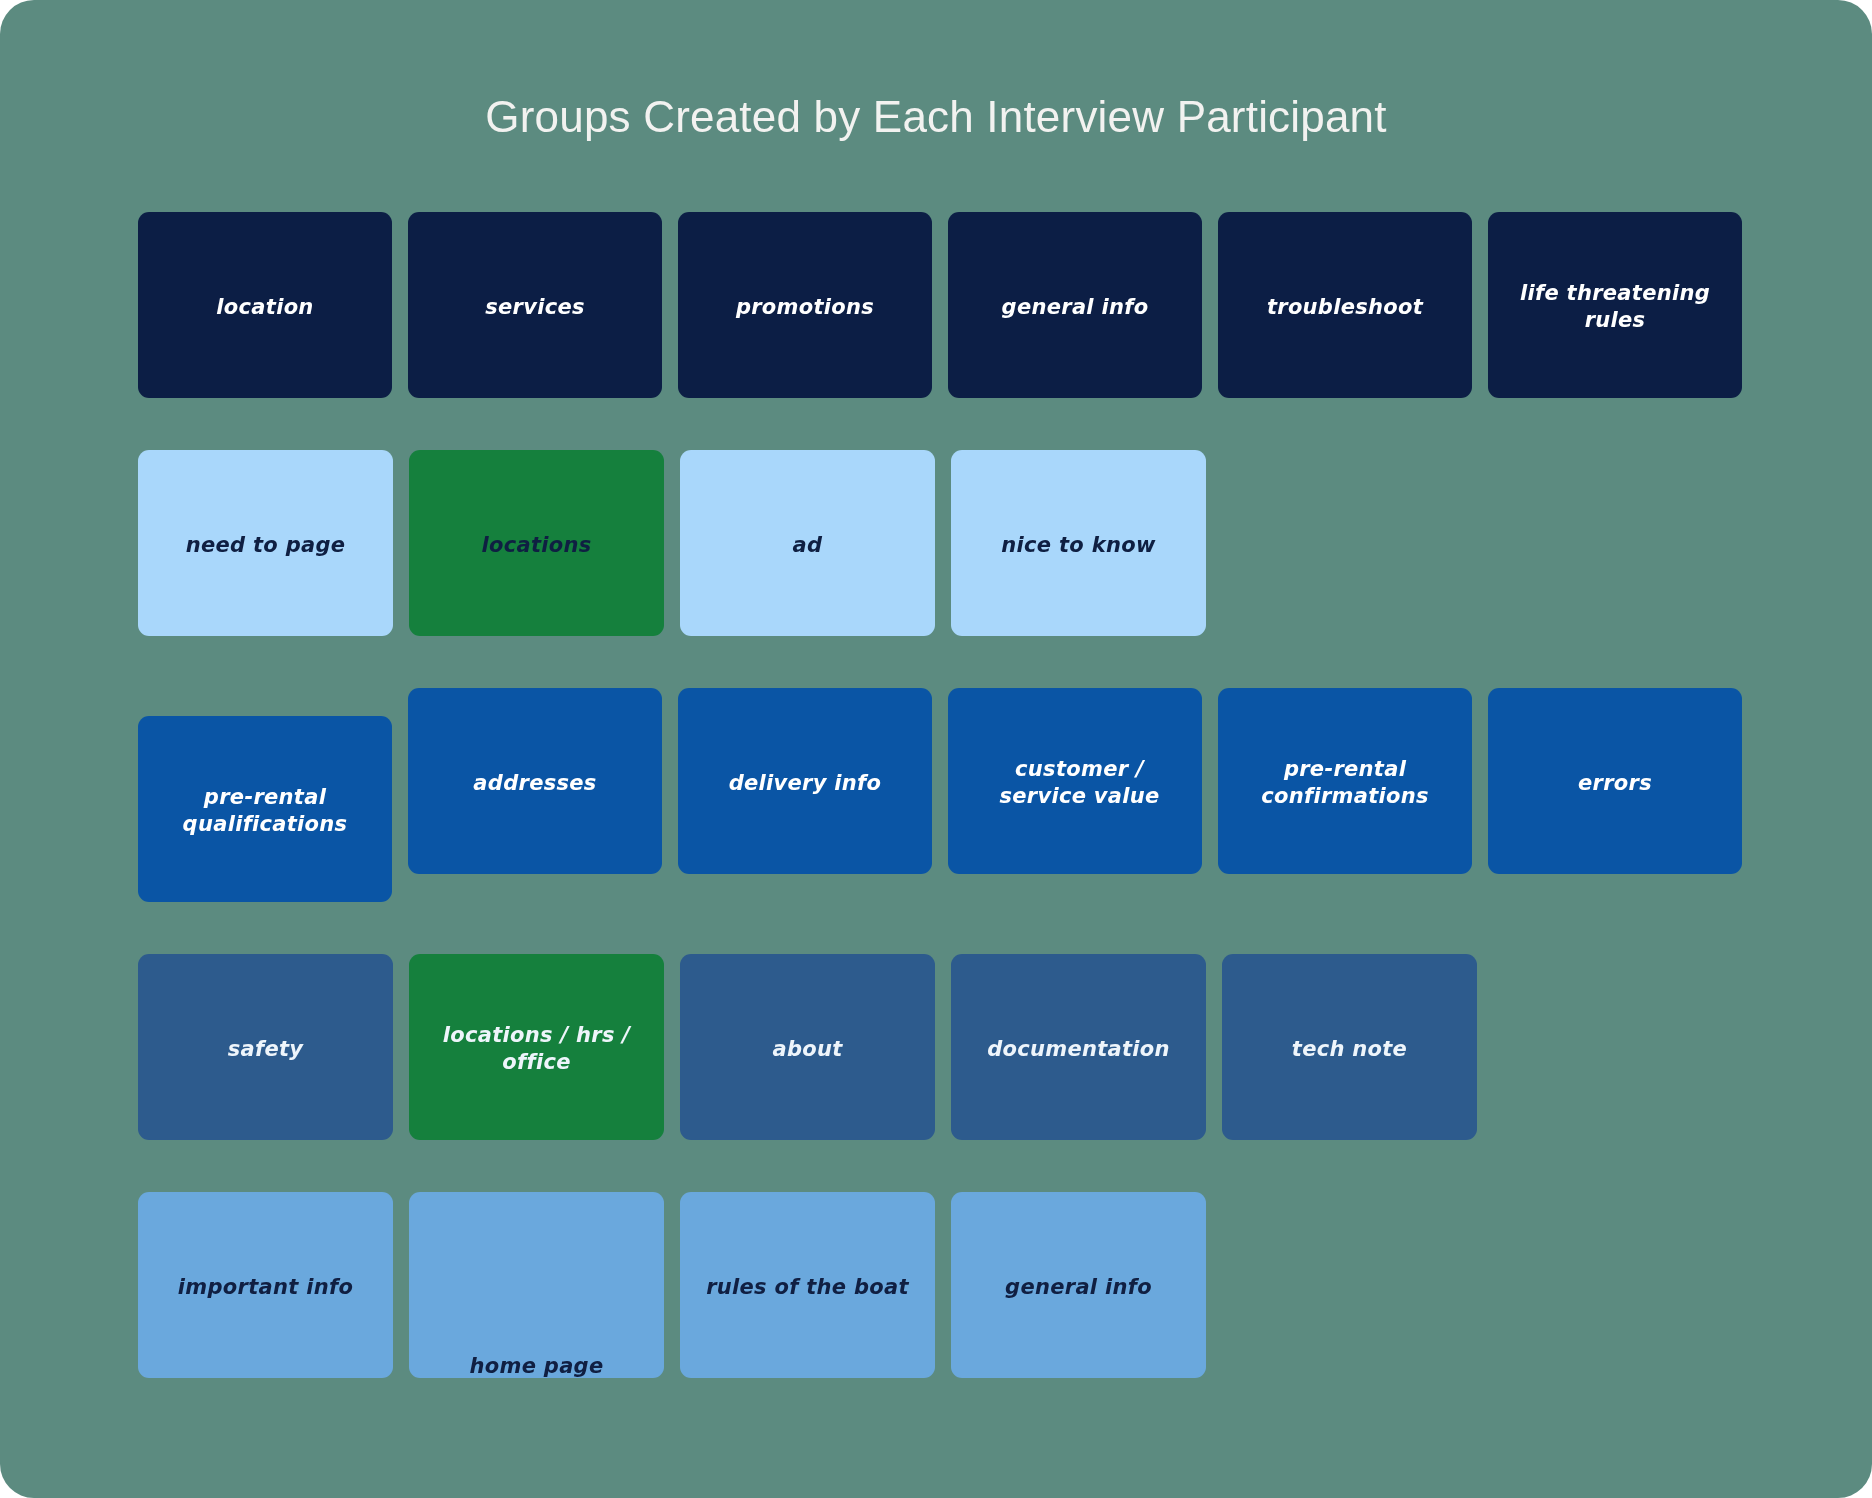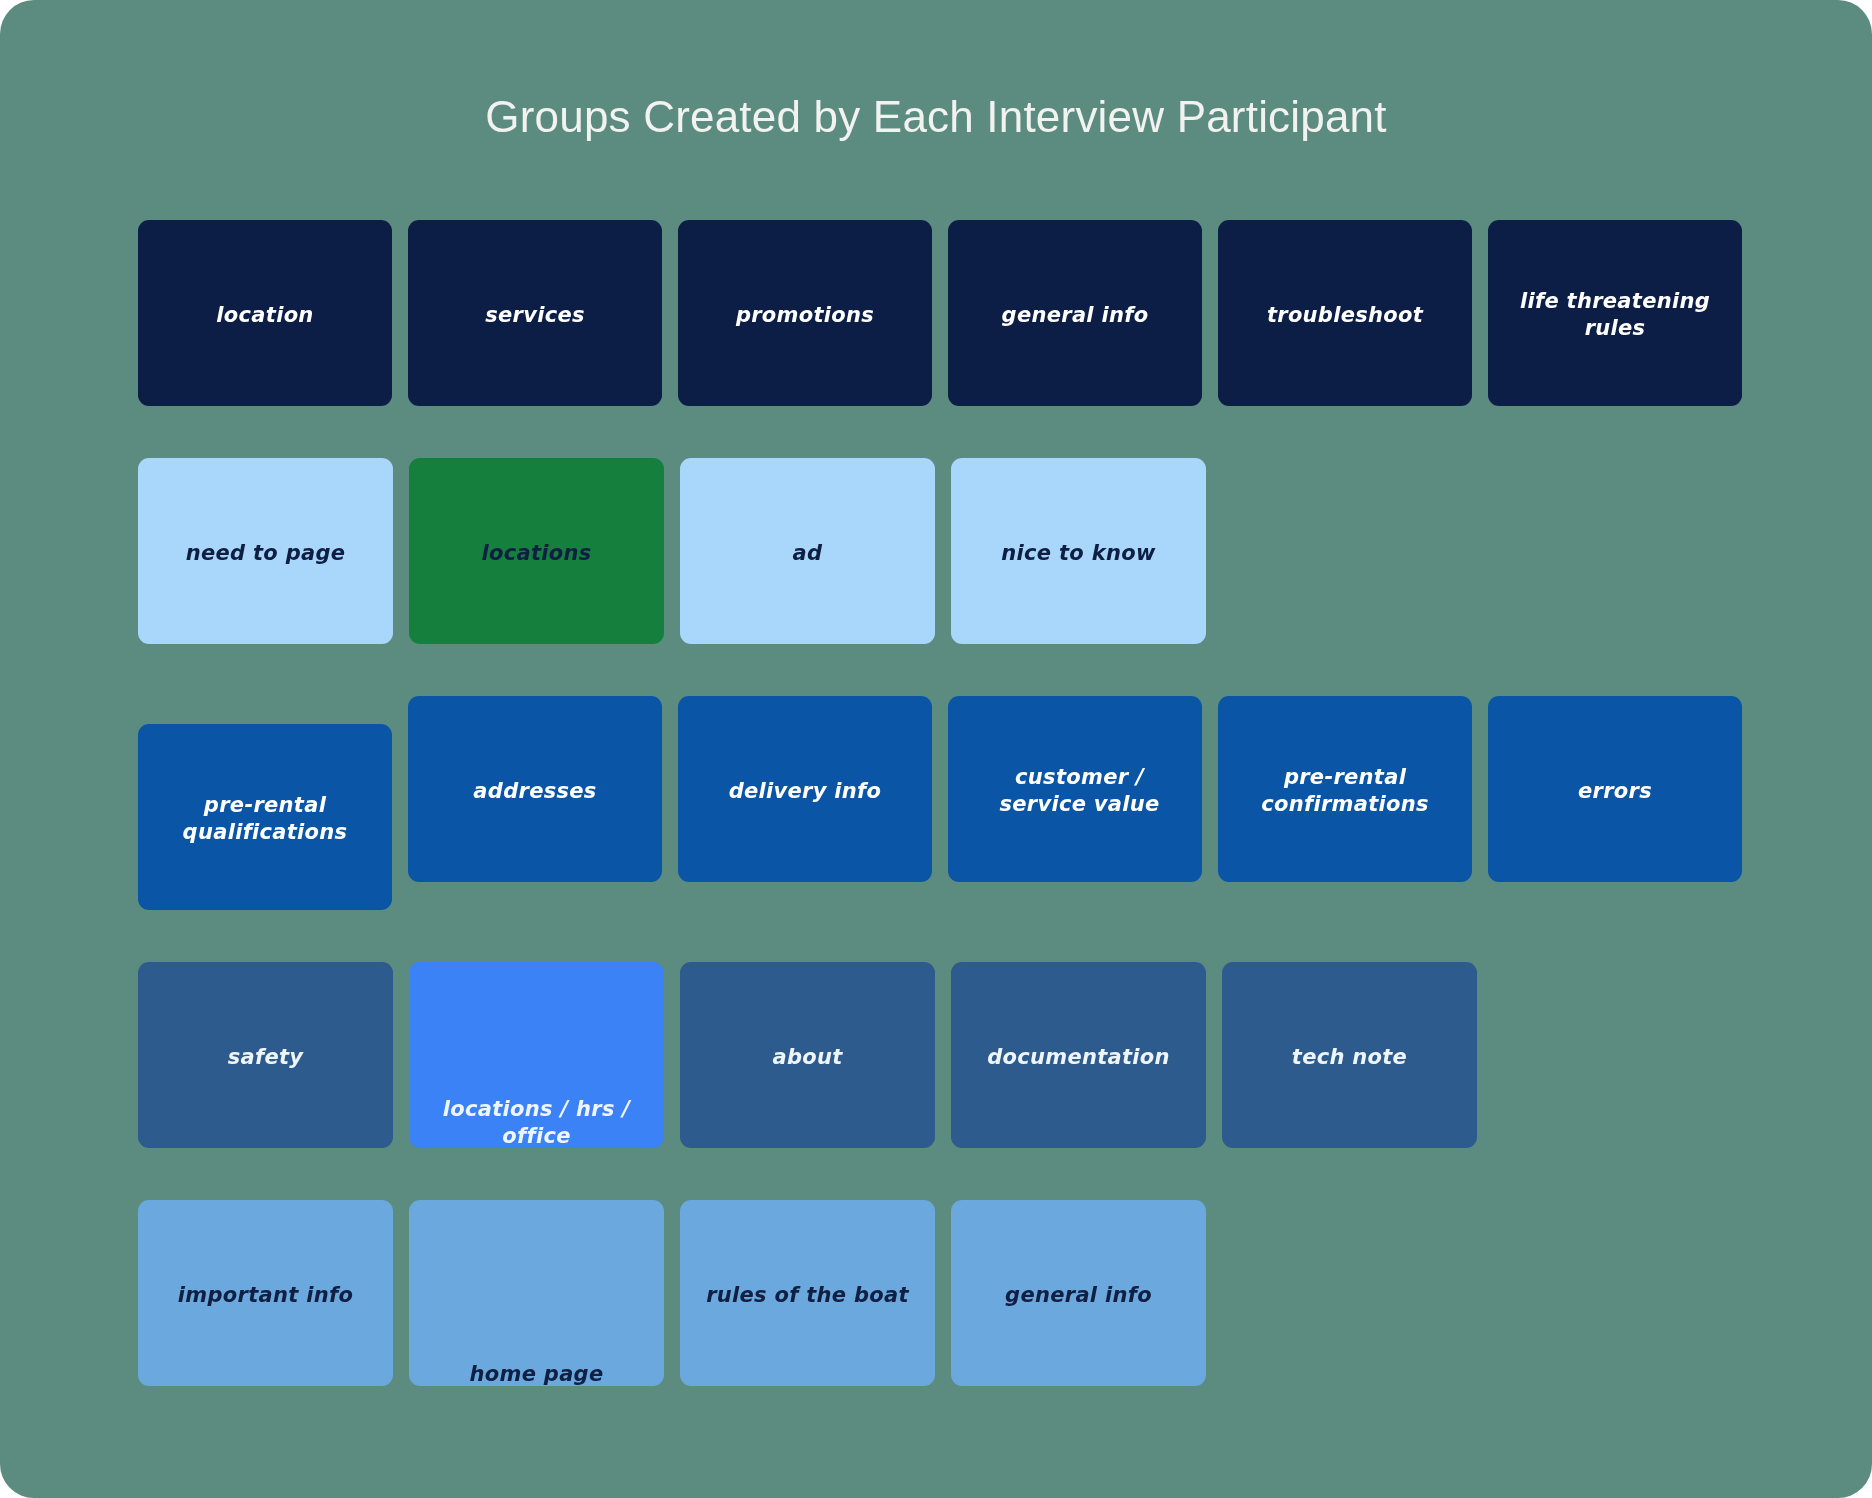--- a/index.html
+++ b/index.html
@@ -26,21 +26,21 @@
     color: #f2f2f0;
     font-family: "Liberation Sans", sans-serif;
     font-weight: 300;
     font-size: 44px;
     letter-spacing: 0.2px;
     white-space: nowrap;
   }
   #board {
     position: absolute;
     left: 138px;
-    top: 220px;
+    top: 212px;
     width: 1620px;
   }
   .card-row {
     display: flex;
     flex-direction: row;
     gap: 0px;
     margin-bottom: 0px;
   }
   .card {
     box-sizing: border-box;
@@ -133,21 +133,21 @@
           <span class="label">pre-rental confirmations</span>
         </div>
         <div class="card" style="background: rgb(10, 85, 165); color: rgb(255, 255, 255);">
           <span class="label">errors</span>
         </div>
       </div>
       <div class="card-row row-3">
         <div class="card" style="background: rgb(45, 91, 141); color: rgb(238, 245, 251);">
           <span class="label">safety</span>
         </div>
-        <div class="card" style="background: #3b82f6; color: rgb(238, 245, 251); align-items: flex-end;">
+        <div class="card" style="background: #15803d; color: rgb(238, 245, 251);">
           <span class="label">locations / hrs / office</span>
         </div>
         <div class="card" style="background: rgb(45, 91, 141); color: rgb(238, 245, 251);">
           <span class="label">about</span>
         </div>
         <div class="card" style="background: rgb(45, 91, 141); color: rgb(238, 245, 251);">
           <span class="label">documentation</span>
         </div>
         <div class="card" style="background: rgb(45, 91, 141); color: rgb(238, 245, 251);">
           <span class="label">tech note</span>

